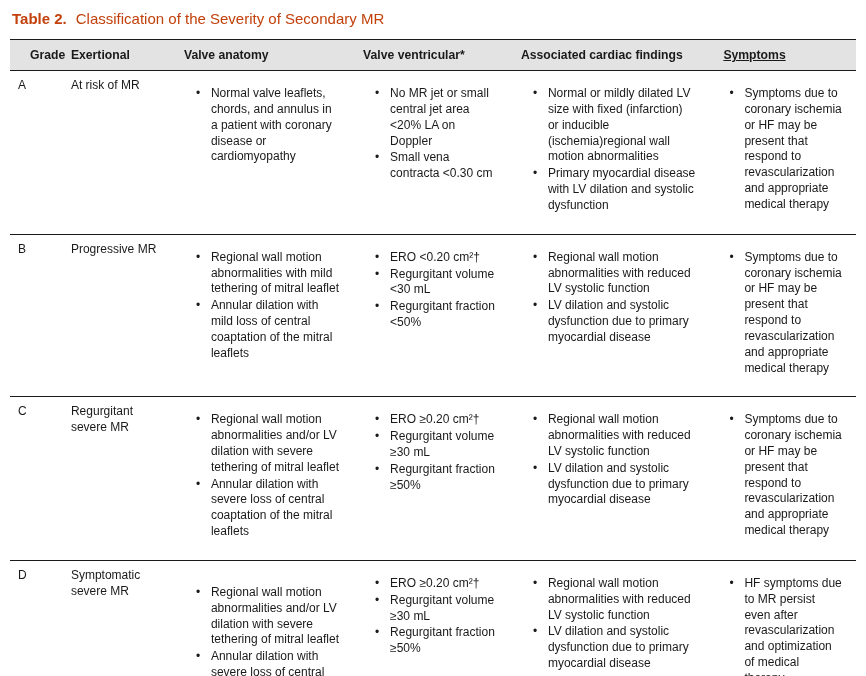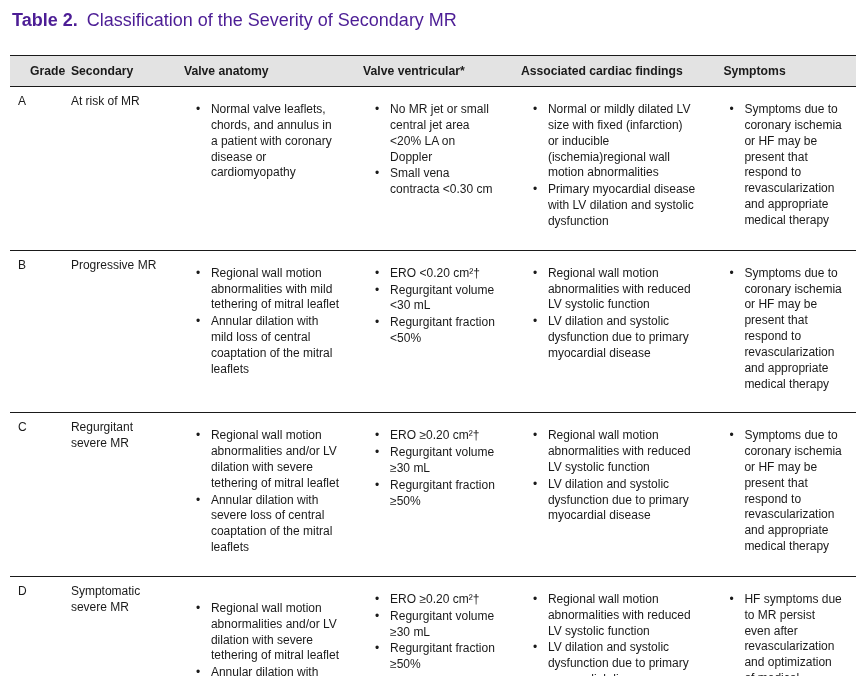--- a/index.html
+++ b/index.html
@@ -6,21 +6,21 @@
   body {
     width: 866px; height: 676px;
     font-family: "Liberation Sans", sans-serif;
     color: #1a1a1a;
     -webkit-font-smoothing: antialiased;
     overflow: hidden;
   }
   .page { padding: 8px 10px 0 10px; }
 
   
-  .title { font-size: 18px; margin: 2px 0 24px 2px; color: #4c1d95; }
+  .title { font-size: 15px; margin: 2px 0 12px 2px; color: #c2410c; }
   .title-label { font-weight: bold; margin-right: 9px; }
   .title-text { font-weight: normal; }
 
   
   table.sev {
     width: 846px;
     border-collapse: collapse;
     table-layout: fixed;
     font-size: 12px;
     line-height: 1.32;
@@ -33,21 +33,21 @@
   table.sev th {
     text-align: left;
     font-weight: bold;
     font-size: 12.2px;
     padding: 7px 4px 7px 8px;
     vertical-align: middle;
     white-space: nowrap;
     margin-left: 27px;
   }
   table.sev th.h-grade { padding-left: 20px; }
-  table.sev th.h-symptoms { padding-left: 14px; }
+  table.sev th.h-symptoms { padding-left: 14px; text-decoration: underline; }
   table.sev td {
     vertical-align: top;
     padding: 7px 6px 12px 8px;
     border-bottom: 1px solid #1a1a1a;
   }
   td.col-grade { padding-left: 23px; }
   td.col-symptoms { padding-left: 14px; }
 
   ul.bullets { margin: 8px; padding: 0; list-style: none; }
   ul.bullets li {
@@ -87,21 +87,21 @@
       <col style="width:52px">
       <col style="width:111px">
       <col style="width:176px">
       <col style="width:155px">
       <col style="width:193px">
       <col style="width:144px">
     </colgroup>
     <thead>
       <tr>
         <th class="h-grade">Grade</th>
-        <th>Secondary</th>
+        <th>Exertional</th>
         <th>Valve anatomy</th>
         <th>Valve ventricular*</th>
         <th>Associated cardiac findings</th>
         <th class="h-symptoms">Symptoms</th>
       </tr>
     </thead>
     <tbody>
         <tr class="row-A">
           <td class="col-grade">A</td>
           <td class="col-definition">At risk of MR</td>

